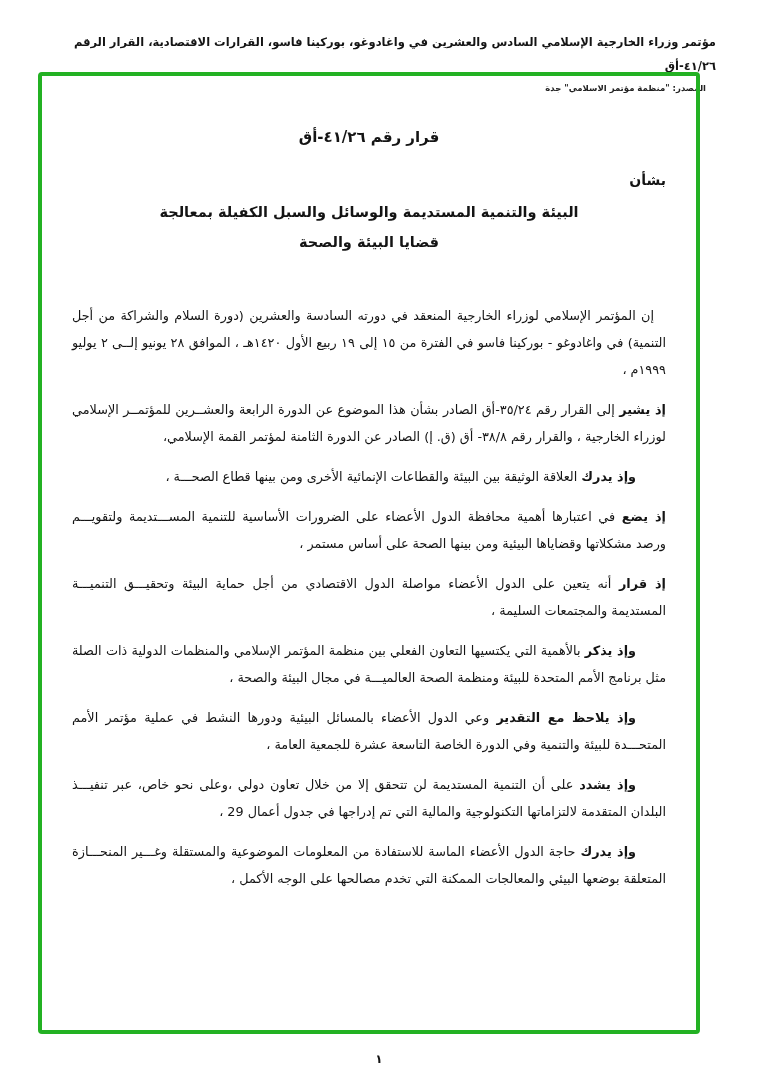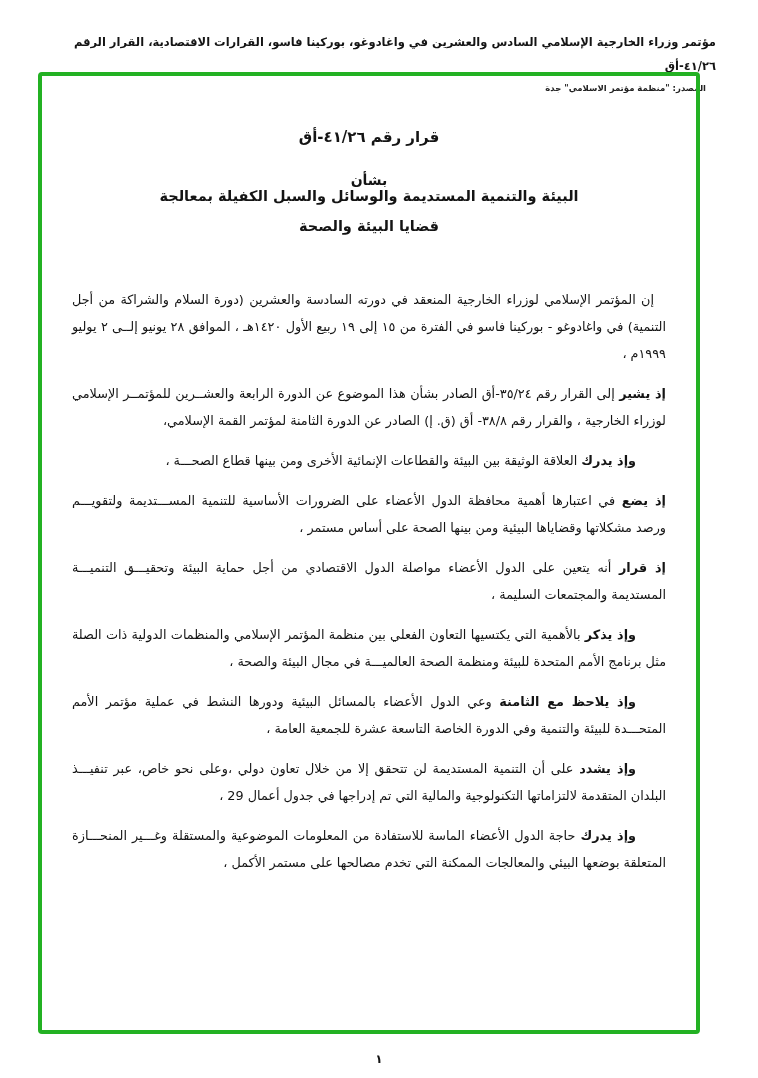--- a/index.html
+++ b/index.html
@@ -44,20 +44,22 @@
     text-align:center;
     font-weight:bold;
   }
   .title-line1 {
     font-size:15px;
     margin-bottom:26px;
     letter-spacing:1px;
   }
   .title-line2 {
     font-size:14px;
+    margin-bottom:16px;
+    text-align:right;
   }
   .title-line3 {
     font-size:14.5px;
     margin-bottom:14px;
   }
   .title-line4 {
     font-size:14.5px;
   }
   .body-paragraphs {
     margin-top:52px;
@@ -119,29 +121,29 @@
 
       <p class="p-flush">
         <span class="lead">إذ قرار</span><span> أنه يتعين على الدول الأعضاء مواصلة الدول الاقتصادي من أجل حماية البيئة وتحقيـــق التنميـــة المستديمة والمجتمعات السليمة ،</span>
       </p>
 
       <p class="p-indent">
         <span class="lead">وإذ يذكر</span><span> بالأهمية التي يكتسيها التعاون الفعلي بين منظمة المؤتمر الإسلامي والمنظمات الدولية ذات الصلة مثل برنامج الأمم المتحدة للبيئة ومنظمة الصحة العالميـــة في مجال  البيئة والصحة  ،</span>
       </p>
 
       <p class="p-indent">
-        <span class="lead">وإذ يلاحظ مع الثامنة</span><span> وعي الدول الأعضاء بالمسائل البيئية ودورها النشط في عملية مؤتمر الأمم المتحـــدة للبيئة والتنمية وفي الدورة الخاصة التاسعة عشرة للجمعية العامة ،</span>
+        <span class="lead">وإذ يلاحظ مع التقدير</span><span> وعي الدول الأعضاء بالمسائل البيئية ودورها النشط في عملية مؤتمر الأمم المتحـــدة للبيئة والتنمية وفي الدورة الخاصة التاسعة عشرة للجمعية العامة ،</span>
       </p>
 
       <p class="p-indent">
         <span class="lead">وإذ يشدد</span><span> على أن التنمية المستديمة لن تتحقق إلا من خلال تعاون دولي ،وعلى نحو خاص، عبر تنفيـــذ البلدان المتقدمة لالتزاماتها التكنولوجية والمالية التي تم إدراجها في جدول أعمال 29 ،</span>
       </p>
 
       <p class="p-indent">
-        <span class="lead">وإذ يدرك</span><span> حاجة الدول الأعضاء الماسة للاستفادة من المعلومات الموضوعية والمستقلة وغـــير المنحـــازة المتعلقة بوضعها البيئي والمعالجات الممكنة التي تخدم مصالحها على مستمر الأكمل ،</span>
+        <span class="lead">وإذ يدرك</span><span> حاجة الدول الأعضاء الماسة للاستفادة من المعلومات الموضوعية والمستقلة وغـــير المنحـــازة المتعلقة بوضعها البيئي والمعالجات الممكنة التي تخدم مصالحها على الوجه الأكمل ،</span>
       </p>
 
     </div>
   </div>
 
   <div class="footer-page-number">١</div>
 
 </div>
 
 </body></html>

